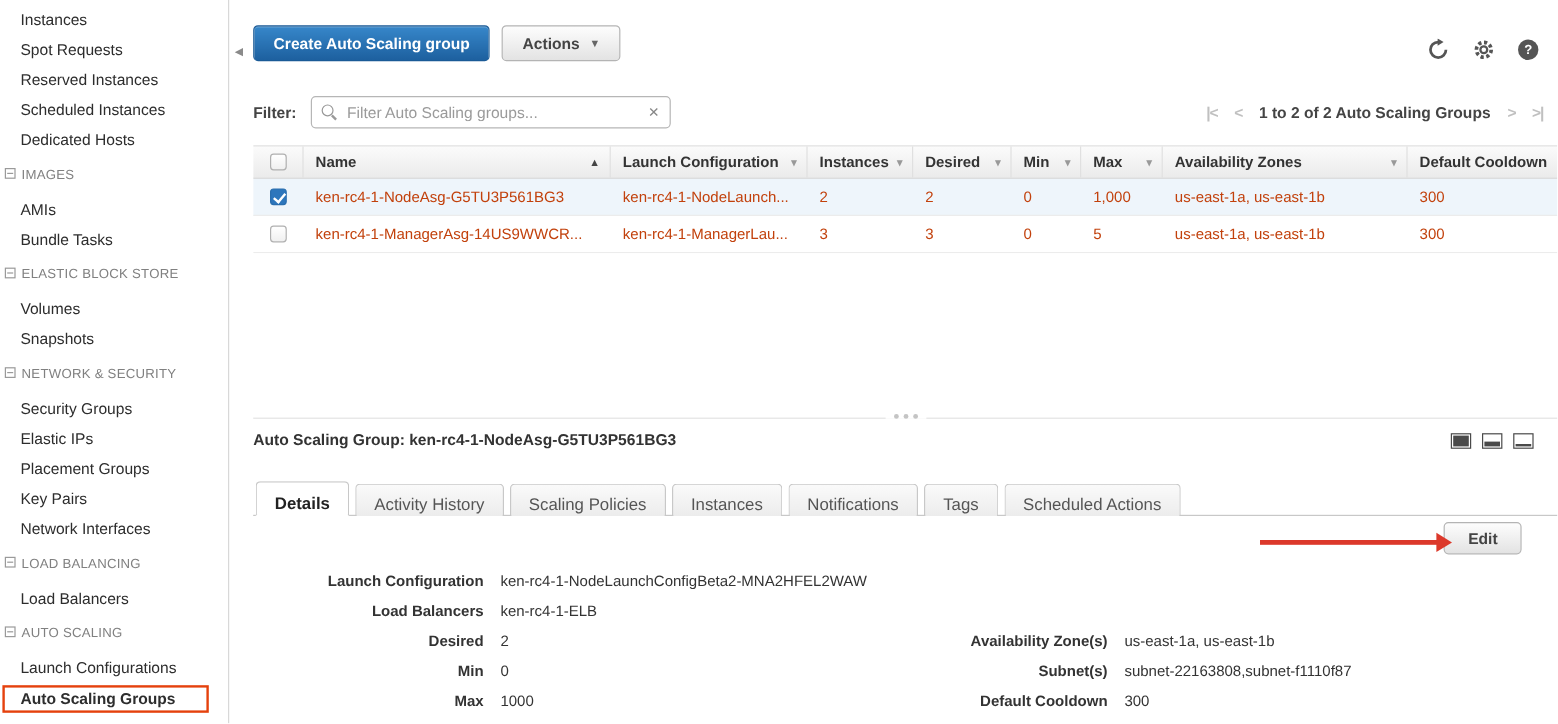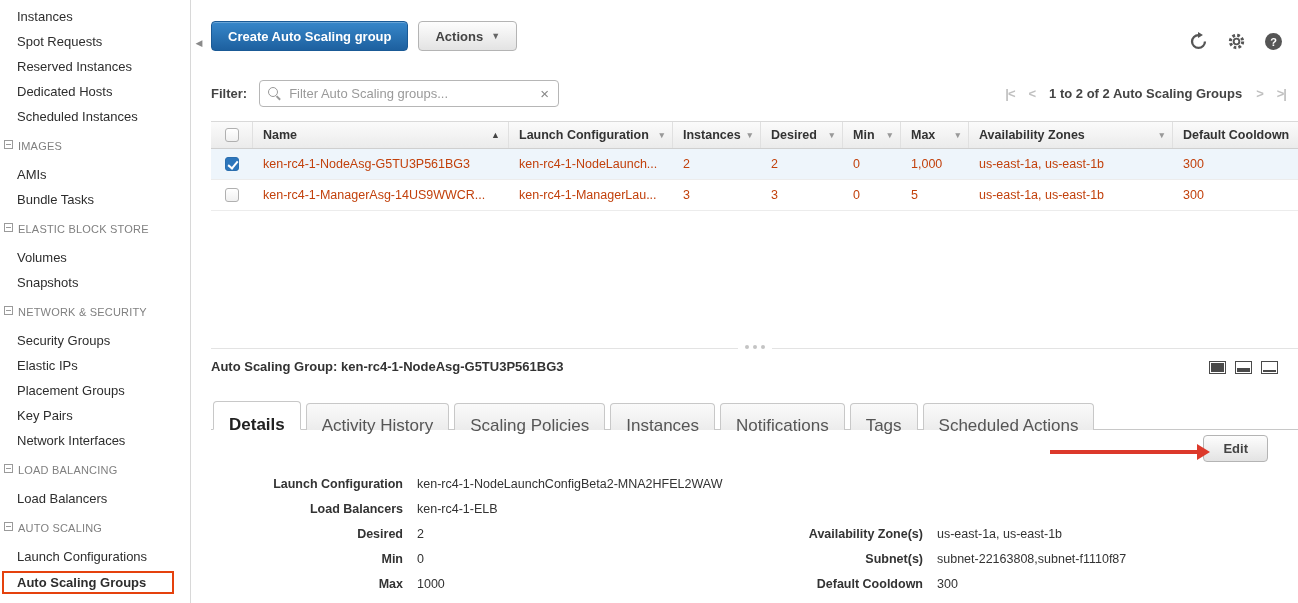--- a/index.html
+++ b/index.html
@@ -68,21 +68,21 @@
   .detail { position:absolute; left:19px; right:0; top:353px; bottom:0; }
   .detail-title { position:absolute; left:0; top:6px; font-size:13px; font-weight:bold; color:#333; }
   .panel-icons { position:absolute; right:20px; top:8px; display:flex; gap:9px; }
   .pi { width:17px; height:13px; border:1px solid #4a4a4a; position:relative; background:#fff; cursor:pointer; }
   .pi::after { content:""; position:absolute; left:1px; right:1px; background:#4a4a4a; }
   .pi-full::after { top:1px; bottom:1px; }
   .pi-split::after { bottom:1px; height:4px; }
   .pi-bottom::after { bottom:1px; height:2px; }
 
   .tab-bar { position:absolute; left:0; right:0; top:48px; height:29px; border-bottom:1px solid #c8c8c8; display:flex; align-items:flex-end; gap:5px; padding-left:2px; }
-  .tab { height:27px; line-height:25px; padding:9px 15px; font-size:17px; color:#555; background:linear-gradient(#fafafa,#ececec); border:1px solid #c8c8c8; border-bottom:none; border-radius:4px 4px 0 0; cursor:pointer; margin-bottom:-1px; white-space:nowrap; }
+  .tab { height:27px; line-height:25px; padding:4px 15px; font-size:14px; color:#555; background:linear-gradient(#fafafa,#ececec); border:1px solid #c8c8c8; border-bottom:none; border-radius:4px 4px 0 0; cursor:pointer; margin-bottom:-1px; white-space:nowrap; }
   .tab.active { background:#fff; color:#222; font-weight:bold; height:29px; line-height:27px; border-bottom:1px solid #fff; }
 
   .edit-btn { position:absolute; right:30px; top:82px; height:27px; padding:0 19px; font-size:13px; font-weight:bold; color:#444; background:linear-gradient(#fdfdfd,#e3e3e3); border:1px solid #b4b4b4; border-radius:4px; display:flex; align-items:center; cursor:pointer; }
 
   .annotation-arrow { position:absolute; right:88px; top:91px; width:160px; height:16px; }
   .arrow-line { position:absolute; left:0; right:10px; top:6px; height:4px; background:#dc392b; }
   .arrow-head { position:absolute; right:0; top:0; width:0; height:0; border-left:13px solid #dc392b; border-top:8px solid transparent; border-bottom:8px solid transparent; }
 
   .fields-left { position:absolute; left:0; top:118px; }
   .fields-right { position:absolute; left:490px; top:168px; }
@@ -94,22 +94,22 @@
 </style>
 </head>
 <body>
 
 <div id="app">
 
   <div class="sidebar">
     <div class="side-item">Instances</div>
     <div class="side-item">Spot Requests</div>
     <div class="side-item">Reserved Instances</div>
+    <div class="side-item">Scheduled Instances</div>
     <div class="side-item">Dedicated Hosts</div>
-    <div class="side-item">Scheduled Instances</div>
 
     <div class="side-section">
       <span class="minus-box"></span>
       <span>IMAGES</span>
     </div>
     <div class="side-item">AMIs</div>
     <div class="side-item">Bundle Tasks</div>
 
     <div class="side-section">
       <span class="minus-box"></span>

